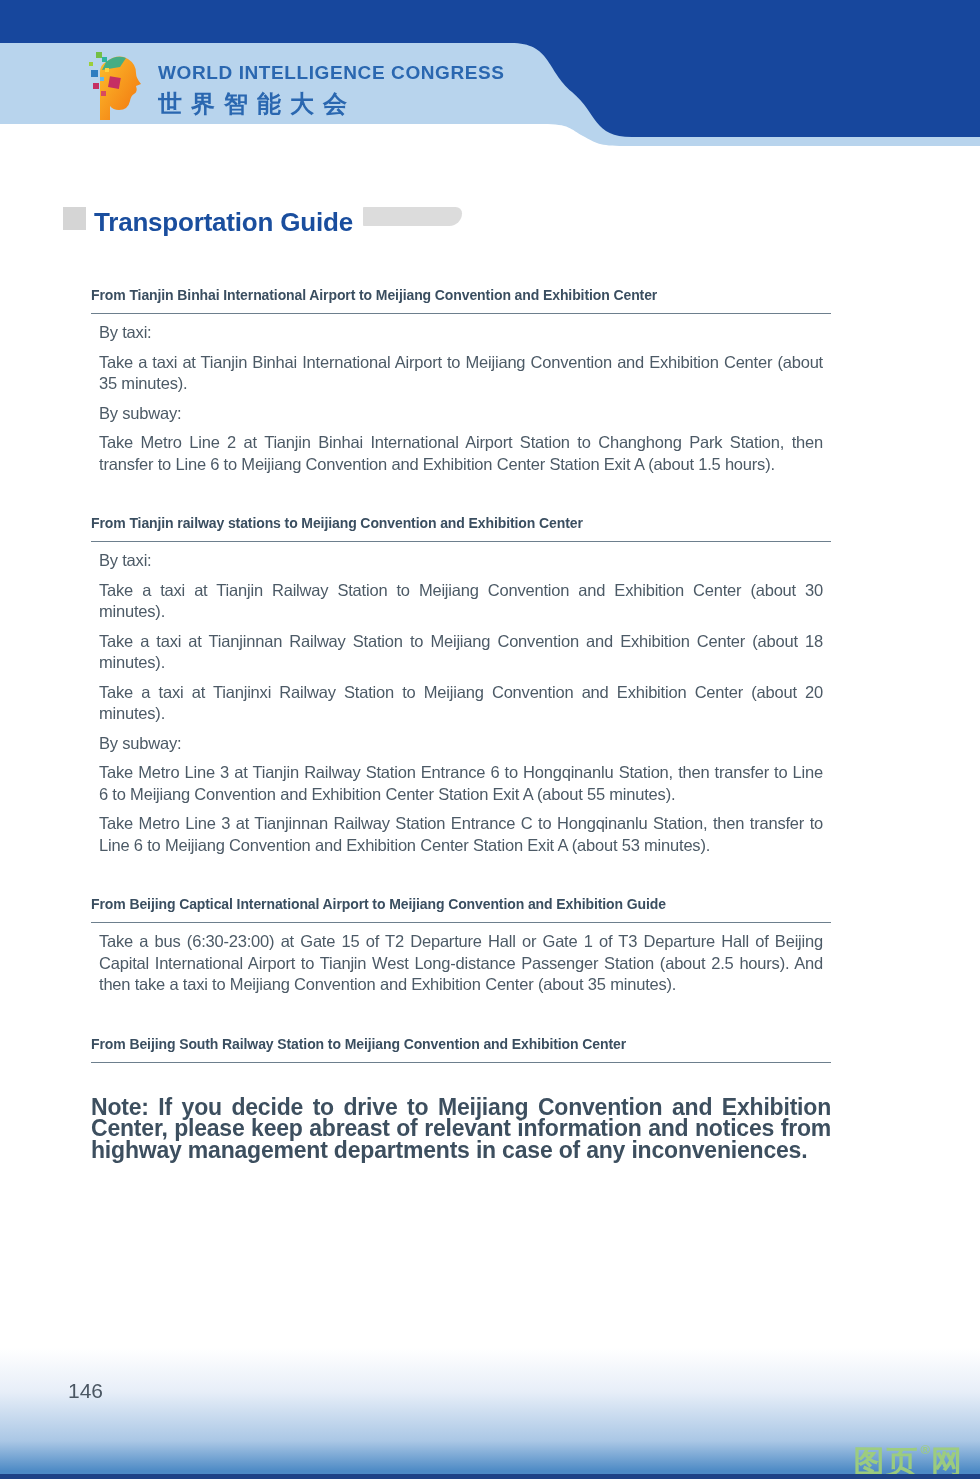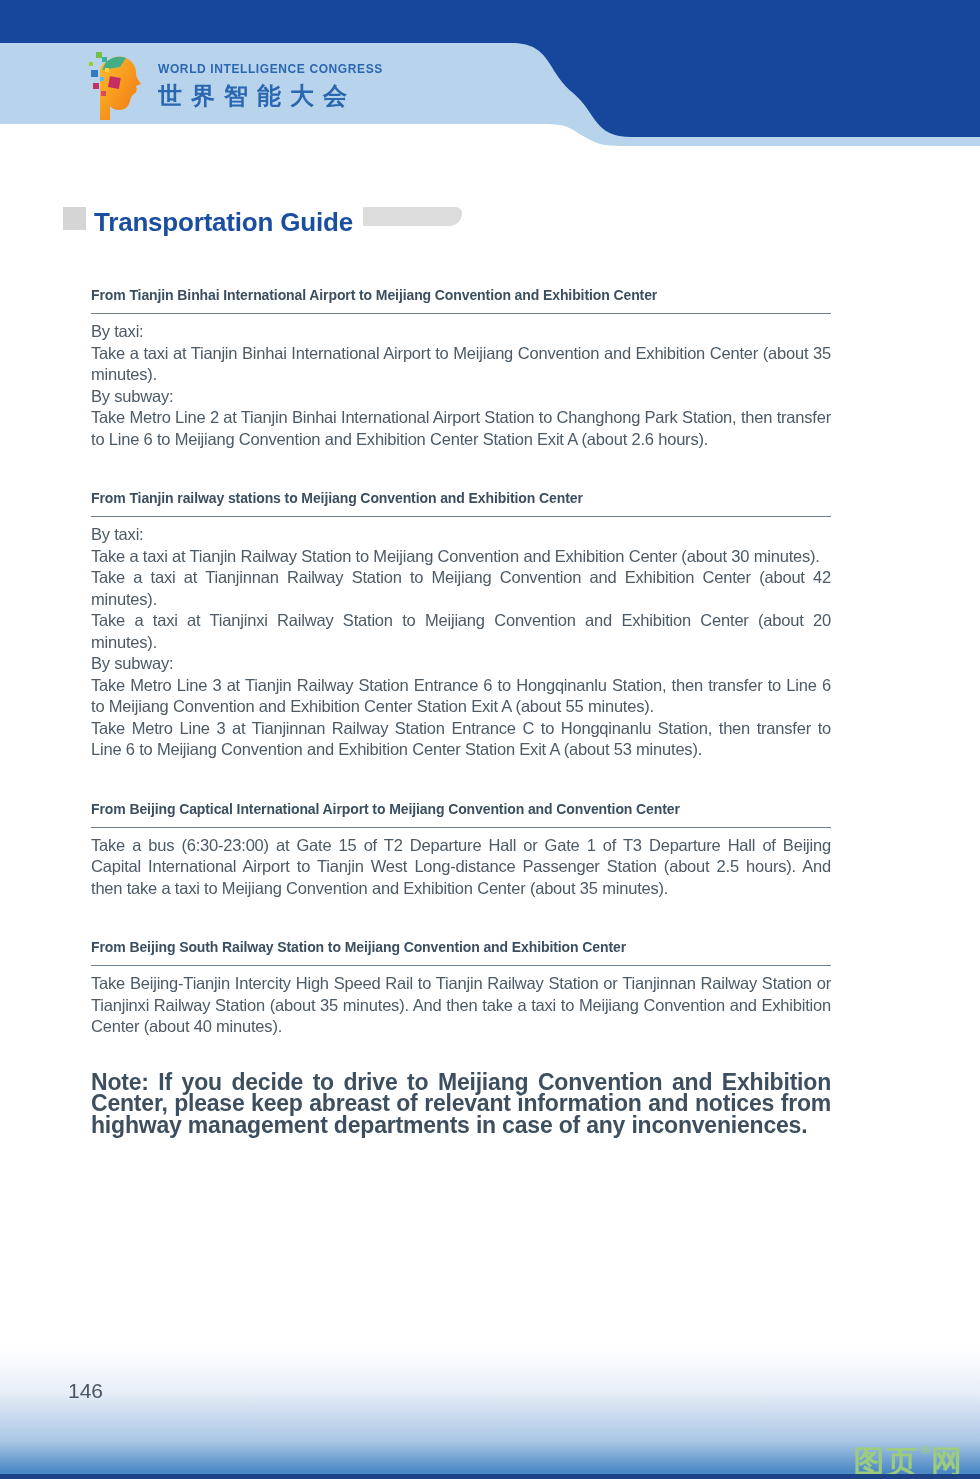--- a/index.html
+++ b/index.html
@@ -18,21 +18,21 @@
   }
   
   .header { position: relative; width: 980px; height: 150px; }
   .header svg { display: block; }
   .logo-wrap {
     position: absolute; left: 88px; top: 50px;
     display: flex; align-items: flex-start;
   }
   .logo-text { margin-left: 10px; color: #2a67b0; }
   .logo-line1 {
-    font-size: 12px; font-weight: bold; letter-spacing: 0.6px;
+    font-size: 19px; font-weight: bold; letter-spacing: 0.6px;
     margin-top: 12px; white-space: nowrap;
   }
   .logo-line2 {
     font-size: 24px; font-weight: bold; letter-spacing: 9px;
     margin-top: 4px; white-space: nowrap;
   }
   
   .title-row {
     display: flex; 
     margin: 57px 0 0 63px; height: 32px;
@@ -54,21 +54,21 @@
   .section { margin-top: 36px; }
   .section.first { margin-top: 44px; }
   h2.section-heading {
     margin: 0;
     font-size: 14px; line-height: 25px; font-weight: bold;
     color: #3a4e60; letter-spacing: -0.1px;
     border-bottom: 1.5px solid #6d7f8d; padding-bottom: 5px;
   }
   .section-body { margin-top: 7px; }
   .section-body p {
-    margin: 0;
+    margin: 8px;
     font-size: 16.5px; line-height: 21.5px;
     color: #4c5a66; letter-spacing: -0.2px;
     text-align: justify;
   }
   .note { margin-top: 34px; }
   .note p {
     margin: 0;
     font-size: 23px; line-height: 21.5px; font-weight: bold;
     color: #3d4f5f; letter-spacing: -0.2px;
     text-align: justify;
@@ -148,49 +148,46 @@
   </div>
 
   <div class="content">
 
     <div class="section first">
       <h2 class="section-heading">From Tianjin Binhai International Airport to Meijiang Convention and Exhibition Center</h2>
       <div class="section-body">
         <p>By taxi:</p>
         <p>Take a taxi at Tianjin Binhai International Airport to Meijiang Convention and Exhibition Center (about 35 minutes).</p>
         <p>By subway:</p>
-        <p>Take Metro Line 2 at Tianjin Binhai International Airport Station to Changhong Park Station, then transfer to Line 6 to Meijiang Convention and Exhibition Center Station  Exit A (about 2.6 hours).</p>
+        <p>Take Metro Line 2 at Tianjin Binhai International Airport Station to Changhong Park Station, then transfer to Line 6 to Meijiang Convention and Exhibition Center Station  Exit A (about 1.5 hours).</p>
       </div>
     </div>
 
     <div class="section">
       <h2 class="section-heading">From Tianjin railway stations to Meijiang Convention and Exhibition Center</h2>
       <div class="section-body">
         <p>By taxi:</p>
         <p>Take a taxi at Tianjin Railway Station to Meijiang Convention and Exhibition Center (about 30 minutes).</p>
-        <p>Take a taxi at Tianjinnan Railway Station to Meijiang Convention and Exhibition Center (about 42 minutes).</p>
+        <p>Take a taxi at Tianjinnan Railway Station to Meijiang Convention and Exhibition Center (about 18 minutes).</p>
         <p>Take a taxi at Tianjinxi Railway Station to Meijiang Convention and Exhibition Center (about 20 minutes).</p>
         <p>By subway:</p>
         <p>Take Metro Line 3 at Tianjin Railway Station Entrance 6 to Hongqinanlu Station, then transfer to Line 6 to Meijiang Convention and Exhibition Center Station Exit A (about 55 minutes).</p>
         <p>Take Metro Line 3 at Tianjinnan Railway Station Entrance C to Hongqinanlu Station, then transfer to Line 6 to Meijiang Convention and Exhibition Center Station Exit A (about 53 minutes).</p>
       </div>
     </div>
 
     <div class="section">
-      <h2 class="section-heading">From Beijing Captical International Airport to Meijiang Convention and Convention Center</h2>
+      <h2 class="section-heading">From Beijing Captical International Airport to Meijiang Convention and Exhibition Guide</h2>
       <div class="section-body">
         <p>Take a bus (6:30-23:00) at Gate 15 of T2 Departure Hall or Gate 1 of T3 Departure Hall of Beijing Capital International Airport to Tianjin West Long-distance Passenger Station (about 2.5 hours). And then take a taxi to Meijiang Convention and Exhibition Center (about 35 minutes).</p>
       </div>
     </div>
 
     <div class="section">
       <h2 class="section-heading">From Beijing South Railway Station to Meijiang Convention and Exhibition Center</h2>
-      <div class="section-body">
-        <p>Take Beijing-Tianjin Intercity High Speed Rail to Tianjin Railway Station or Tianjinnan Railway Station or Tianjinxi Railway Station (about 35 minutes). And then take a taxi to Meijiang Convention and Exhibition Center (about 40 minutes).</p>
-      </div>
     </div>
 
     <div class="note">
       <p>Note: If you decide to drive to Meijiang Convention and Exhibition Center, please keep abreast of relevant information and notices from highway management departments in case of any inconveniences.</p>
     </div>
 
   </div>
 
   <div class="page-number">146</div>
 

